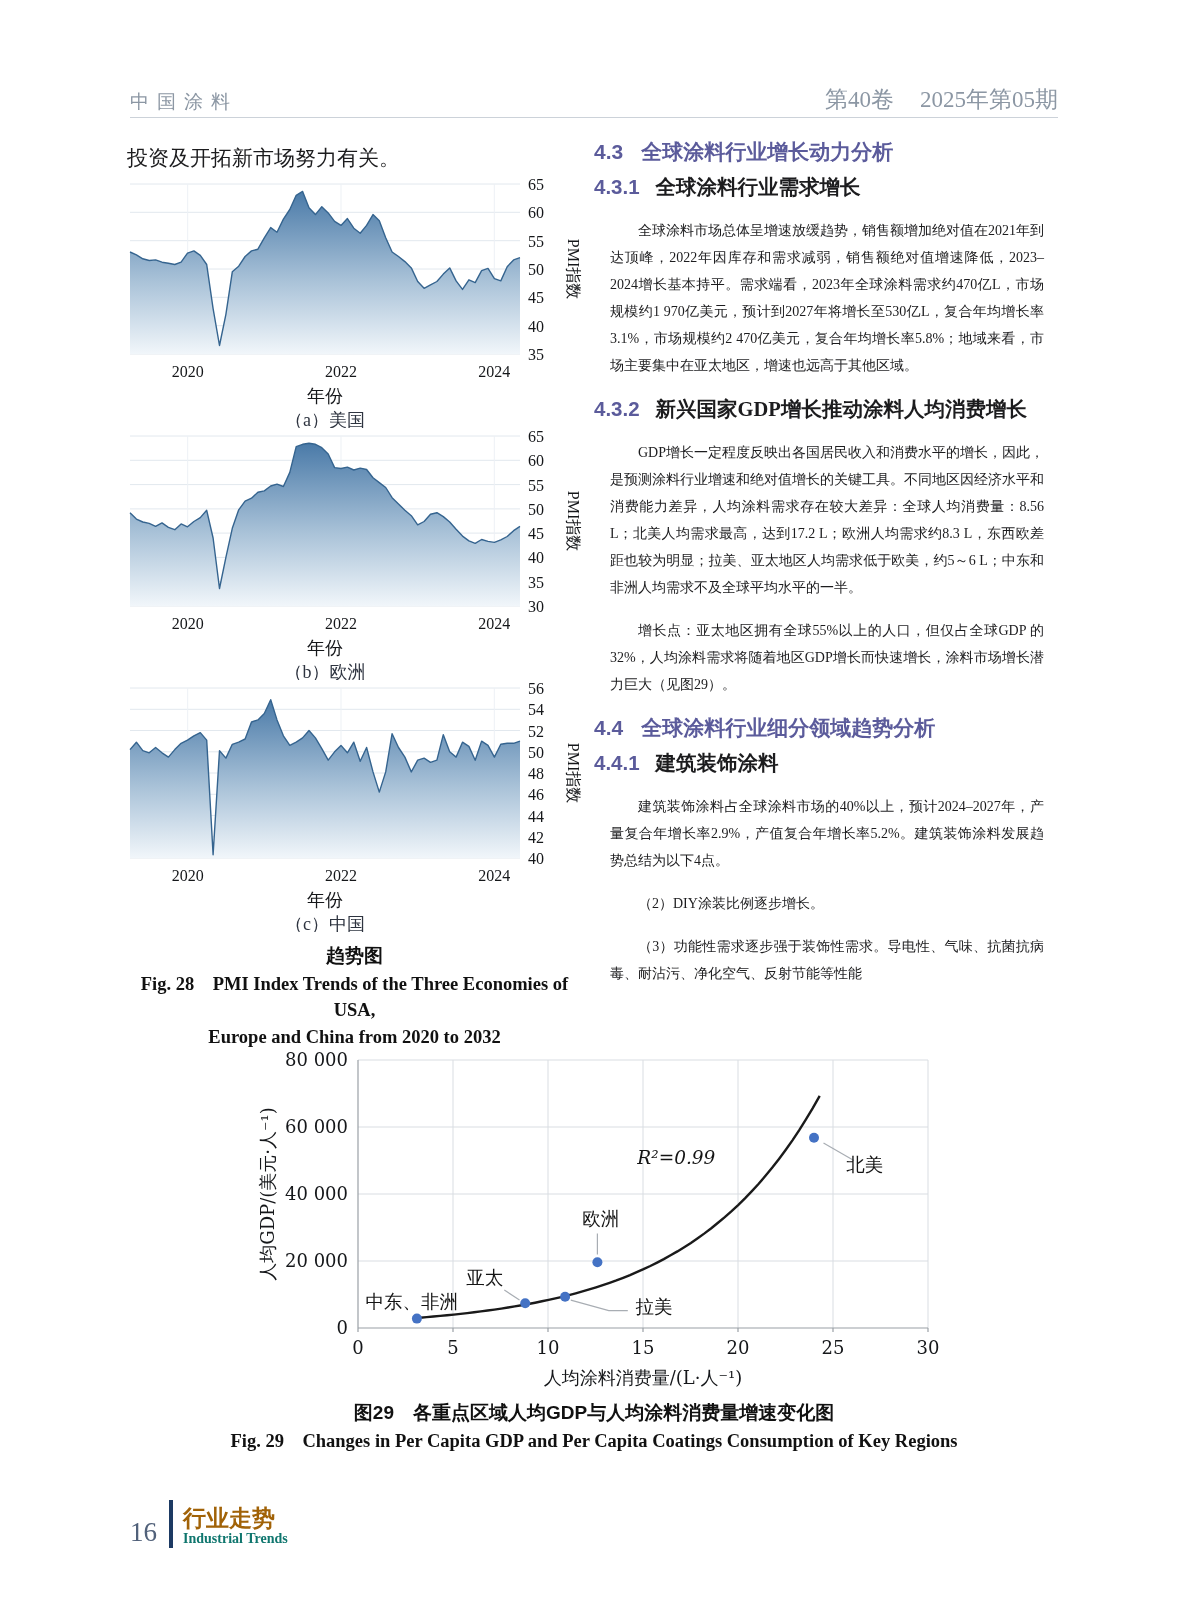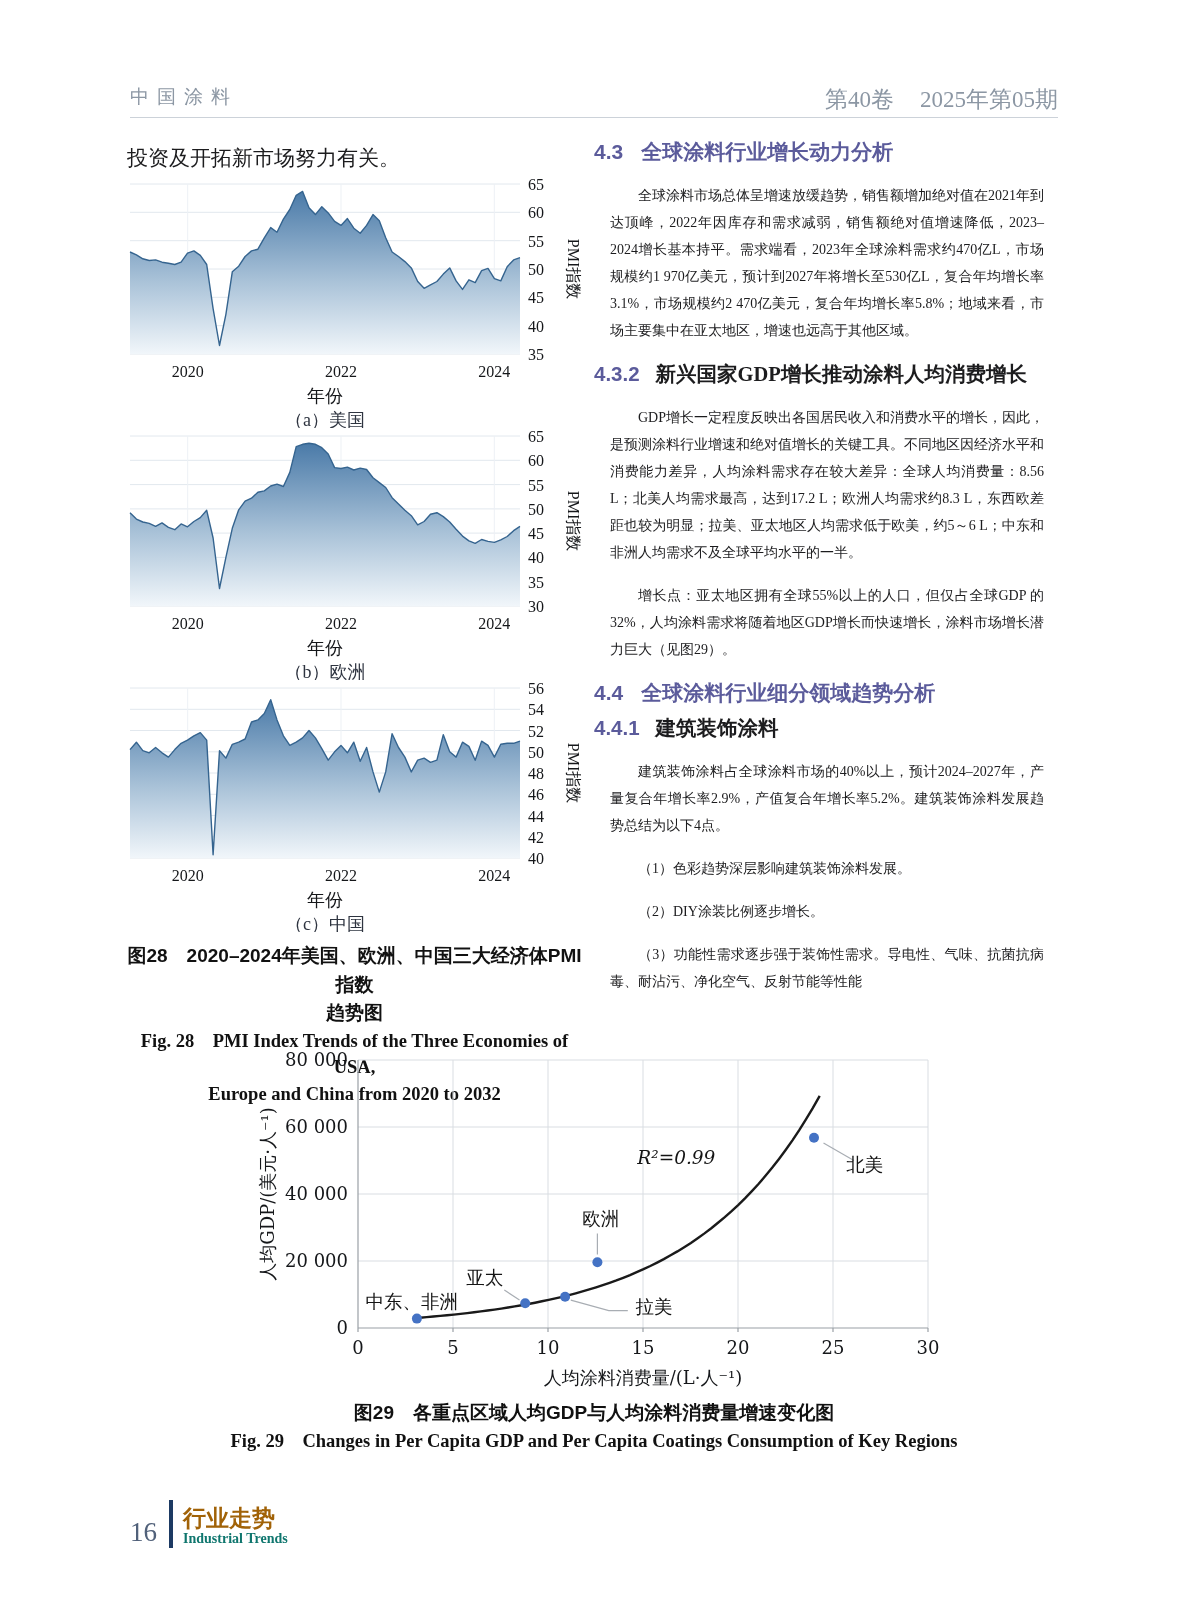--- a/index.html
+++ b/index.html
@@ -4,21 +4,21 @@
 <style>
   html,body{margin:0;padding:0;}
   body{
     width:1187px;height:1600px;background:#ffffff;position:relative;
     font-family:"Liberation Serif","DejaVu Serif",serif;color:#1c1c1e;
     -webkit-font-smoothing:antialiased;
   }
   .page{position:absolute;inset:0;overflow:hidden;}
 
   
-  .hdr{position:absolute;top:84px;left:130px;width:928px;display:flex;justify-content:space-between;align-items:flex-start;color:#8c97a4;}
+  .hdr{position:absolute;top:84px;left:130px;width:928px;display:flex;justify-content:space-between;align-items:flex-end;color:#8c97a4;}
   .hdr .journal{font-size:19px;letter-spacing:8px;}
   .hdr .vol-issue{font-size:23px;}
   .hdr .vol-issue .issue{margin-left:26px;}
   .hdr-rule{position:absolute;top:117px;left:130px;width:928px;border-top:1.6px solid #ccd2d9;}
 
   
   .col-left{position:absolute;left:127px;top:145px;width:455px;}
   .col-right{position:absolute;left:594px;top:133px;width:466px;}
 
   .intro{font-size:21px;line-height:27px;margin:0 0 4px 0;}
@@ -176,37 +176,36 @@
         <text x="401" y="14.0" class="tick">56</text>
         <text transform="translate(441 93) rotate(90)" text-anchor="middle" class="tick">PMI指数</text>
         <text x="60.7" y="201" text-anchor="middle" class="tick">2020</text>
         <text x="214.0" y="201" text-anchor="middle" class="tick">2022</text>
         <text x="367.3" y="201" text-anchor="middle" class="tick">2024</text>
         <text x="198" y="226" text-anchor="middle" class="axis-label">年份</text>
         <text x="198" y="250" text-anchor="middle" class="sub-cap">（c）中国</text>
       </svg>
 
     <div class="fig-cap">
-      <div class="cap-zh">图28　2020–2024年美国、欧洲、中国三大经济体PMI指数</div>
       <div class="cap-zh">趋势图</div>
       <div class="cap-en">Fig. 28　PMI Index Trends of the Three Economies of USA,</div>
       <div class="cap-en">Europe and China from 2020 to 2032</div>
     </div>
   </div>
 
   <div class="col-right">
     <div class="h2"><span class="num">4.3</span><span>全球涂料行业增长动力分析</span></div>
+    <div class="h3"><span class="num">4.3.1</span><span class="t">全球涂料行业需求增长</span></div>
     <p class="body">全球涂料市场总体呈增速放缓趋势，销售额增加绝对值在2021年到达顶峰，2022年因库存和需求减弱，销售额绝对值增速降低，2023–2024增长基本持平。需求端看，2023年全球涂料需求约470亿L，市场规模约1 970亿美元，预计到2027年将增长至530亿L，复合年均增长率3.1%，市场规模约2 470亿美元，复合年均增长率5.8%；地域来看，市场主要集中在亚太地区，增速也远高于其他区域。</p>
     <div class="h3"><span class="num">4.3.2</span><span class="t">新兴国家GDP增长推动涂料人均消费增长</span></div>
     <p class="body">GDP增长一定程度反映出各国居民收入和消费水平的增长，因此，是预测涂料行业增速和绝对值增长的关键工具。不同地区因经济水平和消费能力差异，人均涂料需求存在较大差异：全球人均消费量：8.56 L；北美人均需求最高，达到17.2 L；欧洲人均需求约8.3 L，东西欧差距也较为明显；拉美、亚太地区人均需求低于欧美，约5～6 L；中东和非洲人均需求不及全球平均水平的一半。</p>
     <p class="body">增长点：亚太地区拥有全球55%以上的人口，但仅占全球GDP 的32%，人均涂料需求将随着地区GDP增长而快速增长，涂料市场增长潜力巨大（见图29）。</p>
     <div class="h2"><span class="num">4.4</span><span>全球涂料行业细分领域趋势分析</span></div>
     <div class="h3"><span class="num">4.4.1</span><span class="t">建筑装饰涂料</span></div>
     <p class="body">建筑装饰涂料占全球涂料市场的40%以上，预计2024–2027年，产量复合年增长率2.9%，产值复合年增长率5.2%。建筑装饰涂料发展趋势总结为以下4点。</p>
-    <p class="body">（1）色彩趋势深层影响建筑装饰涂料发展。</p>
     <p class="body">（2）DIY涂装比例逐步增长。</p>
     <p class="body">（3）功能性需求逐步强于装饰性需求。导电性、气味、抗菌抗病毒、耐沾污、净化空气、反射节能等性能</p>
   </div>
 
   <div class="fig29">
     <svg class="scatter-svg" viewBox="0 0 712 348">
         <line x1="213" y1="16" x2="213" y2="284" stroke="#d9dde2" stroke-width="1"></line>
         <line x1="308" y1="16" x2="308" y2="284" stroke="#d9dde2" stroke-width="1"></line>
         <line x1="403" y1="16" x2="403" y2="284" stroke="#d9dde2" stroke-width="1"></line>
         <line x1="498" y1="16" x2="498" y2="284" stroke="#d9dde2" stroke-width="1"></line>

